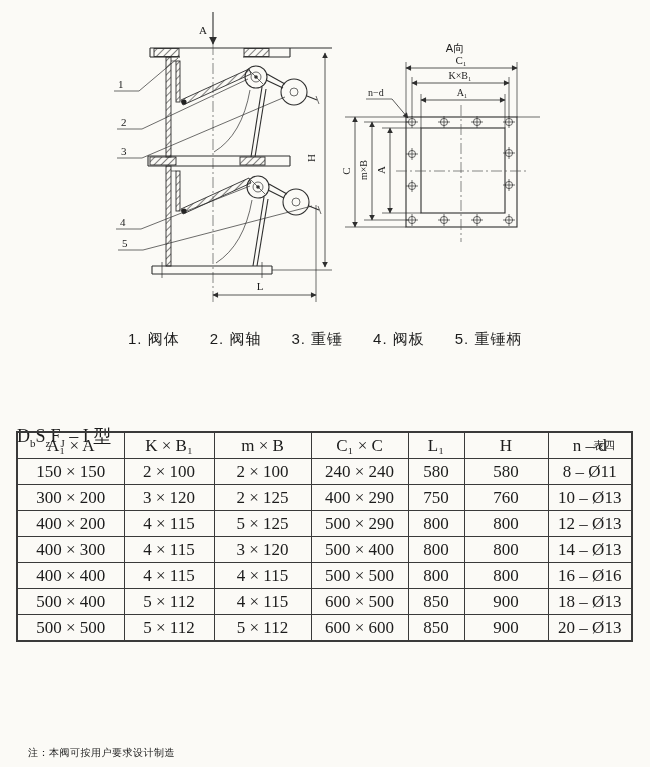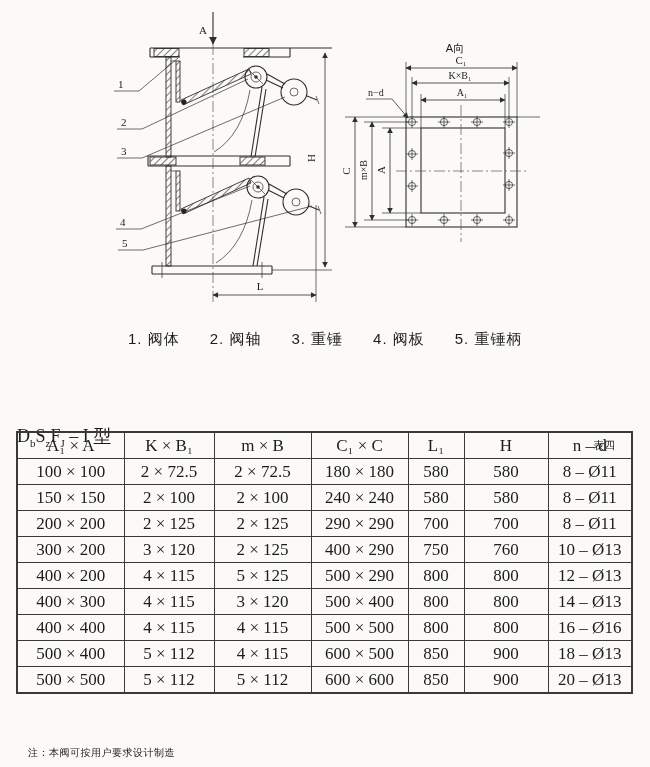--- a/index.html
+++ b/index.html
@@ -264,47 +264,29 @@
       <th>K × B₁</th>
       <th>m × B</th>
       <th>C₁ × C</th>
       <th>L₁</th>
       <th>H</th>
       <th>n – d</th>
     </tr>
   </thead>
   <tbody id="table-body">
       <tr>
-        <td>100 × 100</td>
-        <td>2 × 72.5</td>
-        <td>2 × 72.5</td>
-        <td>180 × 180</td>
-        <td>580</td>
-        <td>580</td>
-        <td>8 – Ø11</td>
-      </tr>
-      <tr>
         <td>150 × 150</td>
         <td>2 × 100</td>
         <td>2 × 100</td>
         <td>240 × 240</td>
         <td>580</td>
         <td>580</td>
         <td>8 – Ø11</td>
       </tr>
       <tr>
-        <td>200 × 200</td>
-        <td>2 × 125</td>
-        <td>2 × 125</td>
-        <td>290 × 290</td>
-        <td>700</td>
-        <td>700</td>
-        <td>8 – Ø11</td>
-      </tr>
-      <tr>
         <td>300 × 200</td>
         <td>3 × 120</td>
         <td>2 × 125</td>
         <td>400 × 290</td>
         <td>750</td>
         <td>760</td>
         <td>10 – Ø13</td>
       </tr>
       <tr>
         <td>400 × 200</td>

